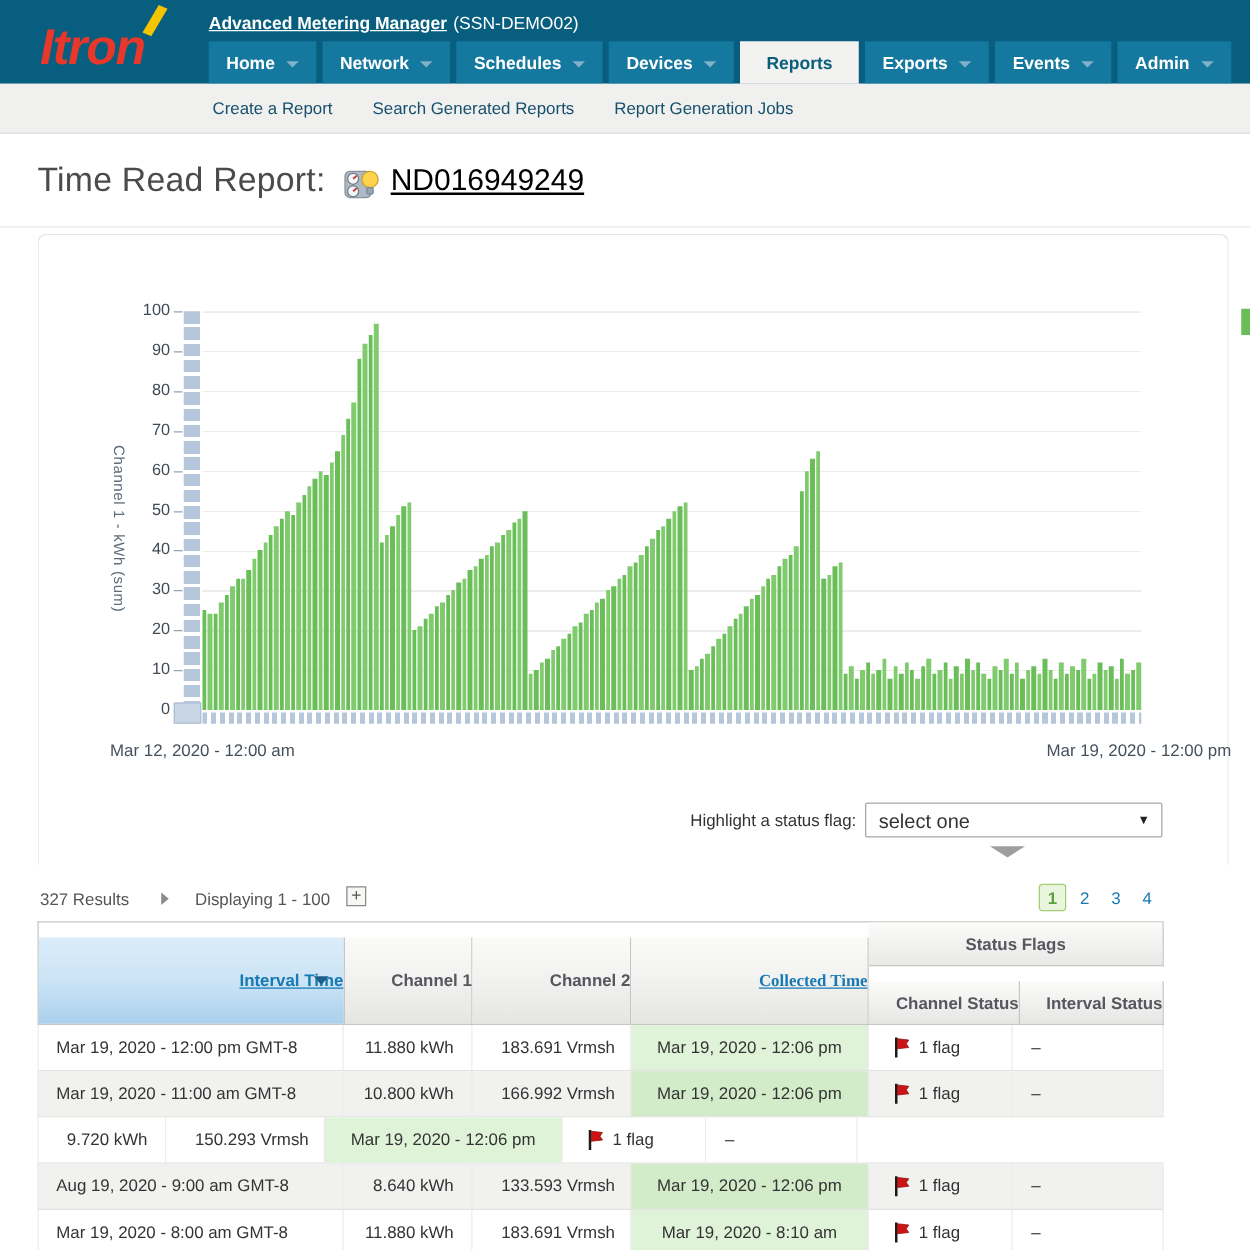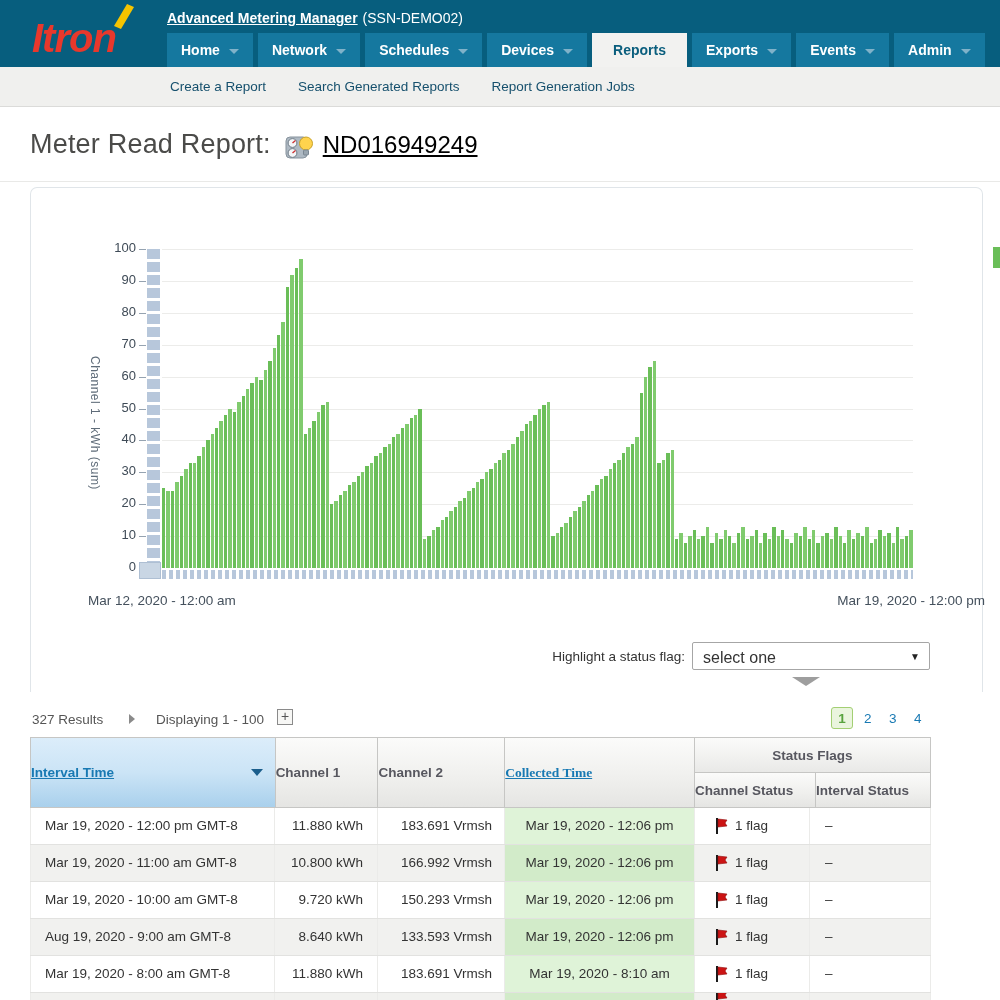--- a/index.html
+++ b/index.html
@@ -75,21 +75,21 @@
   .page-active { position:absolute; left:831px; top:707px; width:22px; height:22px; line-height:22px; text-align:center;
                  background:#EAF5DE; border:1px solid #A3CF73; border-radius:3px; color:#58A33E; font-weight:bold;
                  font-size:13.5px; cursor:pointer; }
   .page-link { position:absolute; top:711px; font-size:13.5px; color:#1879B3; cursor:pointer; }
 
   
   .rtable { position:absolute; left:30px; top:737px; width:901px; }
   .thead { display:flex; border-top:1px solid #C6C6C4; border-left:1px solid #C6C6C4; }
   .th { border-right:1px solid #C6C6C4; border-bottom:1px solid #C6C6C4;
         background:linear-gradient(to bottom,#FBFBFA 0%,#F0F0EE 55%,#E5E5E3 100%);
-        font-size:13.5px; font-weight:bold; color:#57575F; display:flex; align-items:center; justify-content:flex-start; }
+        font-size:13.5px; font-weight:bold; color:#57575F; display:flex; align-items:center; justify-content:flex-end;margin-top:12px; }
   .th-interval { width:245px; height:70px; background:linear-gradient(to bottom,#DCEDFA 0%,#CBE4F6 50%,#A9D0EC 100%);
                  position:relative; cursor:pointer; }
   .th-link { color:#1879B3; text-decoration:underline; }
   .sort-caret { position:absolute; right:12px; top:31px; width:0; height:0;
                 border-left:6px solid transparent; border-right:6px solid transparent; border-top:7px solid #1B5E8C; }
   .th-ch1 { width:103px; height:70px; }
   .th-ch2 { width:127px; height:70px; }
   .th-collected { width:190px; height:70px; cursor:pointer;font-family:Liberation Serif, serif; }
   .th-group { width:236px; display:flex; flex-direction:column; }
   .th-status-flags { width:236px; height:35px; border-right:1px solid #C6C6C4; border-bottom:1px solid #C6C6C4;
@@ -162,21 +162,21 @@
     </div>
   </div>
 
   <div class="subnav">
     <span class="subnav-link">Create a Report</span>
     <span class="subnav-link">Search Generated Reports</span>
     <span class="subnav-link">Report Generation Jobs</span>
   </div>
 
   <div class="title-band">
-    <span class="page-title">Meter Read Report:</span>
+    <span class="page-title">Time Read Report:</span>
     <svg class="meter-icon" width="30" height="26" viewBox="0 0 30 26">
       <rect x="1" y="3" width="21" height="21" rx="4" fill="#AEB9C3" stroke="#87939D"></rect>
       <circle cx="7.5" cy="9" r="4.4" fill="#F4F6F8" stroke="#6E7B86"></circle>
       <line x1="7.5" y1="9" x2="10.5" y2="6.5" stroke="#C33" stroke-width="1.4"></line>
       <circle cx="7.5" cy="19" r="4.4" fill="#F4F6F8" stroke="#6E7B86"></circle>
       <line x1="7.5" y1="19" x2="10.5" y2="16.5" stroke="#C33" stroke-width="1.4"></line>
       <path d="M21 3 a6.5 6.5 0 0 1 0 13 a6.5 6.5 0 0 1 0 -13" fill="#FFD34D" stroke="#C9A227"></path>
       <rect x="18.5" y="16" width="5" height="5" rx="1" fill="#9AA6B0" stroke="#7A8792"></rect>
     </svg>
     <span class="device-link">ND016949249</span>
@@ -457,21 +457,20 @@
         <svg class="flag-icon" width="16" height="18" viewBox="0 0 16 18">
             <rect x="3" y="1" width="2" height="16" fill="#1A1A1A"></rect>
             <path d="M5 2 L14 3 L12 6 L14 9 L5 10 Z" fill="#CC1414" stroke="#8E0E0E" stroke-width="0.6"></path>
           </svg>
         <span>1 flag</span>
       </div>
       <div class="td c-cstatus">–</div>
     </div>
 
     <div class="trow">
-      <div class="td c-interval">Mar 19, 2020 - 10:00 am GMT-8</div>
       <div class="td c-ch1">9.720 kWh</div>
       <div class="td c-ch2">150.293 Vrmsh</div>
       <div class="td c-collected">Mar 19, 2020 - 12:06 pm</div>
       <div class="td c-istatus">
         <svg class="flag-icon" width="16" height="18" viewBox="0 0 16 18">
             <rect x="3" y="1" width="2" height="16" fill="#1A1A1A"></rect>
             <path d="M5 2 L14 3 L12 6 L14 9 L5 10 Z" fill="#CC1414" stroke="#8E0E0E" stroke-width="0.6"></path>
           </svg>
         <span>1 flag</span>
       </div>

